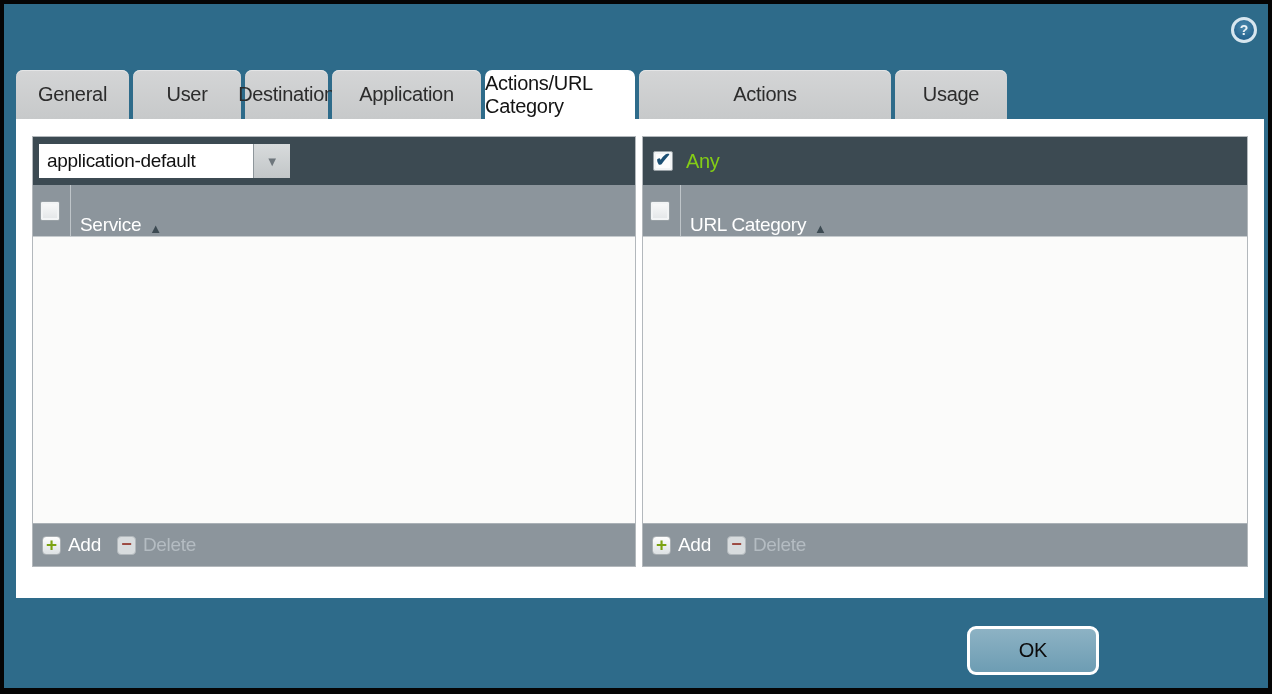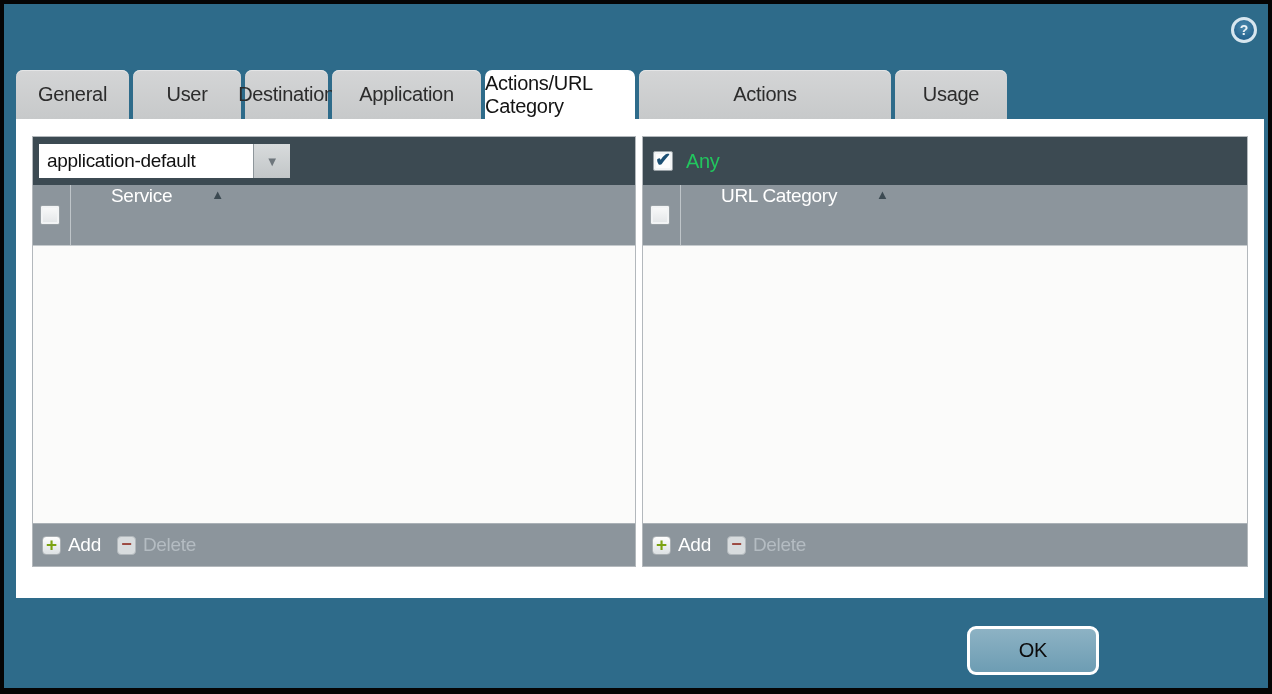--- a/index.html
+++ b/index.html
@@ -67,24 +67,23 @@
     background:#f9fafa;
   }
   .panel.left  { left:16px;  width:604px; }
   .panel.right { left:626px; width:606px; }
 
   .panel-top {
     height:48px; flex:none; background:#3c4a52;
     display:flex; align-items:center; padding:0 6px;
   }
   .panel-hdr {
-    height:61px; flex:none; background:#8c959c;
-    display:flex; align-items:flex-start;
+    height:52px; flex:none; background:#8c959c;
+    display:flex; align-items:flex-end;
     border-bottom:1px solid #c6cbce;
-    gap:31px;
   }
   .panel-body { flex:1; background:#fbfbfa; }
   .panel-foot {
     height:43px; flex:none; background:#8c959c;
     display:flex; align-items:center; padding:0 9px;
     border-top:1px solid #aab1b6;
   }
 
   
   .combo { display:flex; height:34px; margin-left:0; }
@@ -117,21 +116,21 @@
   }
 
   .hdr-checkcol {
     width:38px; align-self:stretch; display:flex; align-items:center;
     padding-left:7px; border-right:1px solid #bfc5c9;
   }
   .hdr-label { color:#fff; font-size:19px; margin-left:9px; }
   .sort-arrow { color:#3c4a52; font-size:13px; margin-left:8px; margin-top:2px; }
 
   .any-row { display:flex; align-items:center; padding-left:4px; }
-  .any-label { color:#22c55e; font-size:20px; margin-left:13px; }
+  .any-label { color:#84cc16; font-size:20px; margin-left:13px; }
 
   
   .foot-btn { display:flex; align-items:center; cursor:pointer; }
   .icon-box {
     width:19px; height:19px; border-radius:4px;
     background:linear-gradient(#fefefe,#dde1e3);
     border:1px solid #a8aeb2;
     display:flex; align-items:center; justify-content:center;
     font-weight:bold; flex:none;
   }

